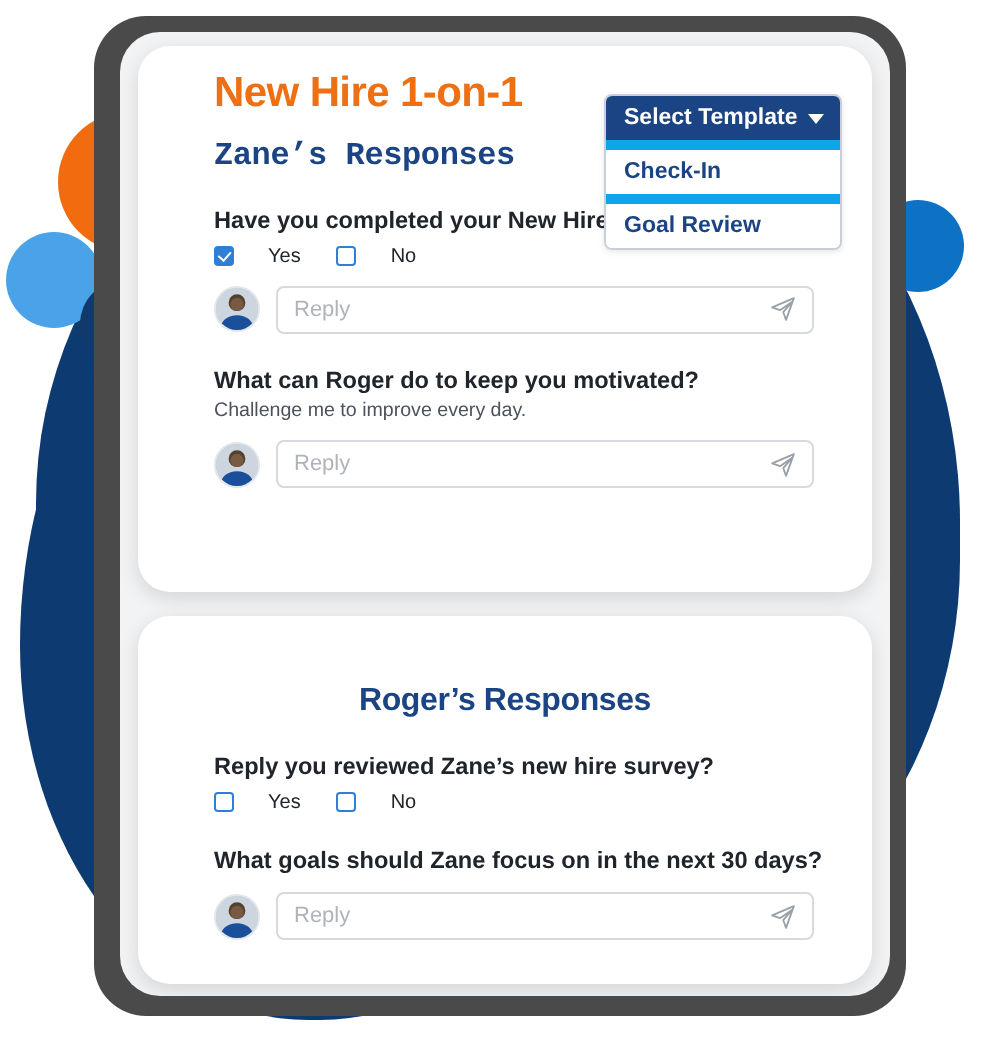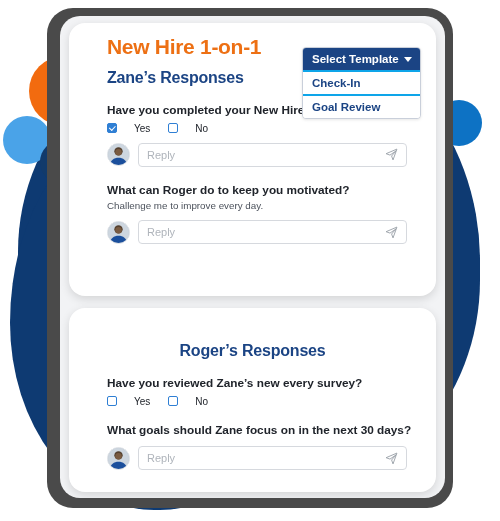--- a/index.html
+++ b/index.html
@@ -157,32 +157,32 @@
     border-right: 4px solid transparent;
     border-top: 5px solid #FFFFFF;
     margin-left: 4px;
   }
   .dd-item {
     color: #1B4484;
     font-size: 11.5px;
     font-weight: bold;
     padding: 5px 9px;
     background: #FFFFFF;
-    border-top: 2px solid #0ea5e9;
+    border-top: 5px solid #0ea5e9;
     cursor: pointer;
   }
 
   
   .sec-title {
     color: #1B4484;
     font-size: 16px;
     font-weight: bold;
     letter-spacing: -0.2px;
   }
-  .sec-title.left { margin: 0 0 0 38px; }
+  .sec-title.left { margin: 0 0 0 38px; font-family: Liberation Mono, monospace; }
   .sec-title.center { text-align: center; margin: 0; }
 
   
   .qblock { margin: 0 0 0 38px; width: 300px; }
   .qtext {
     color: #20242B;
     font-size: 11.8px;
     font-weight: bold;
     line-height: 1.25;
     white-space: nowrap;
@@ -359,21 +359,21 @@
           </div>
         </div>
 
       </div>
 
       <div class="card card-bottom">
 
         <div class="sec-title center" style="margin-top:34px;">Roger’s Responses</div>
 
         <div class="qblock mt16">
-          <div class="qtext">Have you reviewed Zane’s new every survey?</div>
+          <div class="qtext">Reply you reviewed Zane’s new hire survey?</div>
 
           <div class="checks">
             <div class="chk-wrap">
               <span class="box"></span>
               <span class="chk-label">Yes</span>
             </div>
             <div class="chk-wrap">
               <span class="box"></span>
               <span class="chk-label">No</span>
             </div>

